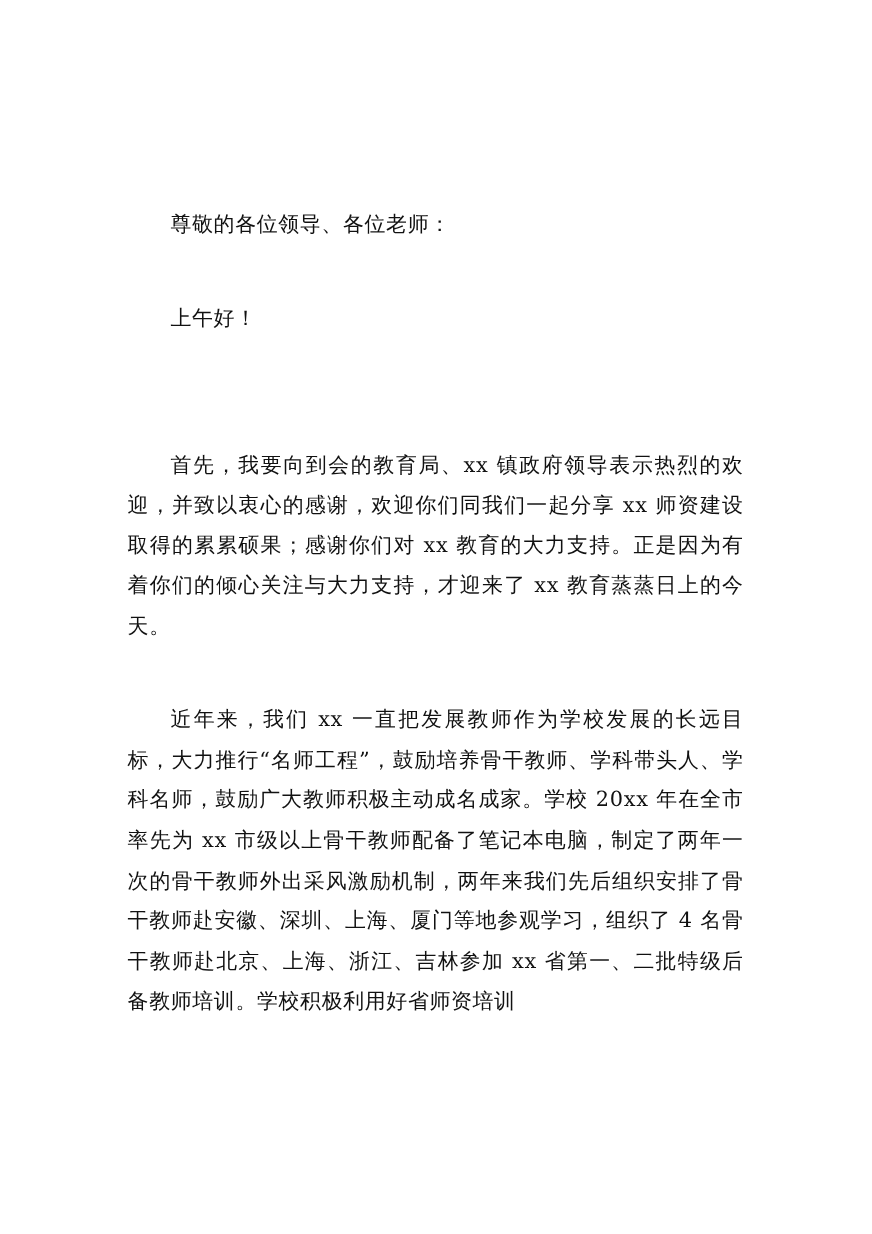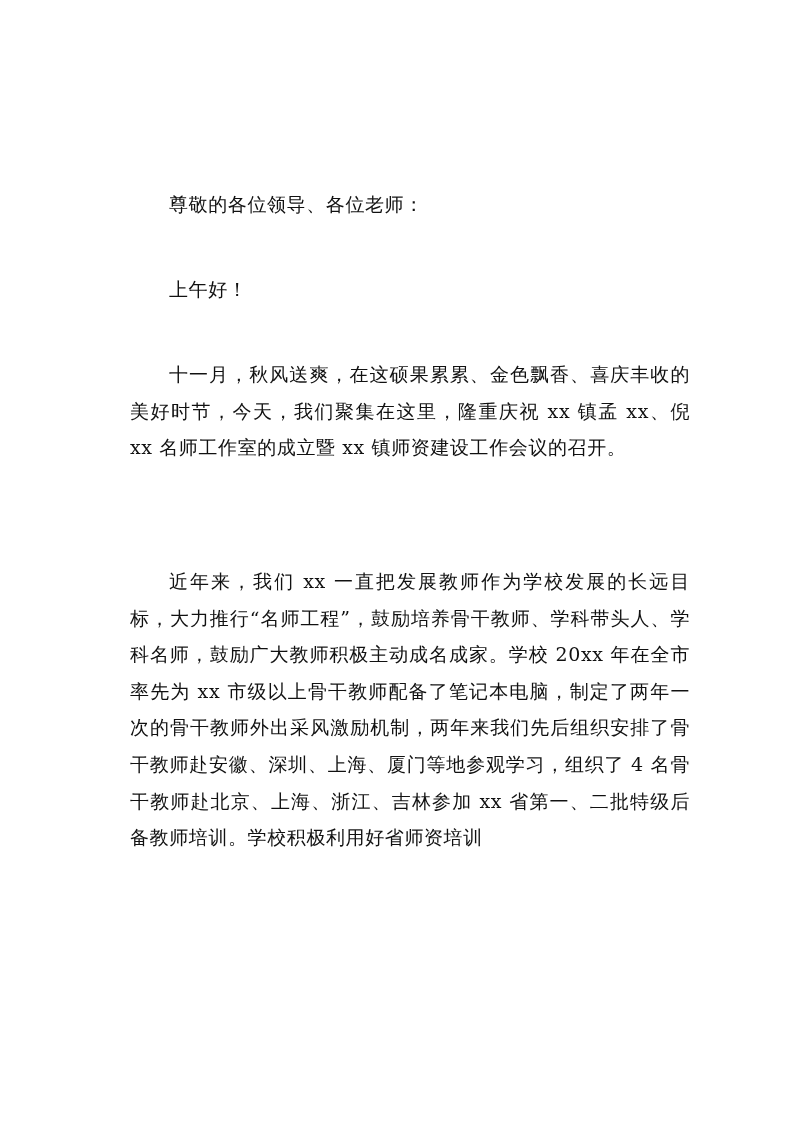--- a/index.html
+++ b/index.html
@@ -1,30 +1,30 @@
 <!DOCTYPE html>
 <html><head>
 <meta charset="utf-8">
 <style>
   html, body { margin: 0; padding: 0; background: #ffffff; }
   body { width: 793px; height: 1122px; overflow: hidden; position: relative;
          font-family: "DejaVu Serif", "Liberation Serif", serif; color: #111; }
-  .page { position: absolute; left: 14px; top: 0; width: 670px; height: 1122px; background: #fff; }
+  .page { position: absolute; left: 0; top: 0; width: 670px; height: 1122px; background: #fff; }
   .content { position: absolute; left: 116px; top: 186px; width: 560px; }
   .para { margin: 0; font-size: 19px; line-height: 36.6px; text-indent: 39px;
           letter-spacing: 0.6px; text-align: justify; text-align-last: left; }
   .gap { height: 48.5px; }
 </style>
 </head>
 <body>
 
 <div class="page">
   <div class="content">
     <p class="para">尊敬的各位领导、各位老师：</p>
     <div class="gap"></div>
     <p class="para">上午好！</p>
     <div class="gap"></div>
-    <p class="para">十一月，秋风送爽，在这硕果累累、金色飘香、喜庆丰收的美好时节，今天，我们聚集在这里，隆重庆祝 xx 镇孟 xx、倪 xx 名师工作室的成立暨 xx 镇师资建设工作会议的召开。</p>
     <div class="gap"></div>
+    <p class="para">首先，我要向到会的教育局、xx 镇政府领导表示热烈的欢迎，并致以衷心的感谢，欢迎你们同我们一起分享 xx 师资建设取得的累累硕果；感谢你们对 xx 教育的大力支持。正是因为有着你们的倾心关注与大力支持，才迎来了 xx 教育蒸蒸日上的今天。</p>
     <div class="gap"></div>
     <p class="para">近年来，我们 xx 一直把发展教师作为学校发展的长远目标，大力推行“名师工程”，鼓励培养骨干教师、学科带头人、学科名师，鼓励广大教师积极主动成名成家。学校 20xx 年在全市率先为 xx 市级以上骨干教师配备了笔记本电脑，制定了两年一次的骨干教师外出采风激励机制，两年来我们先后组织安排了骨干教师赴安徽、深圳、上海、厦门等地参观学习，组织了 4 名骨干教师赴北京、上海、浙江、吉林参加 xx 省第一、二批特级后备教师培训。学校积极利用好省师资培训</p>
   </div>
 </div>
 
 </body></html>

